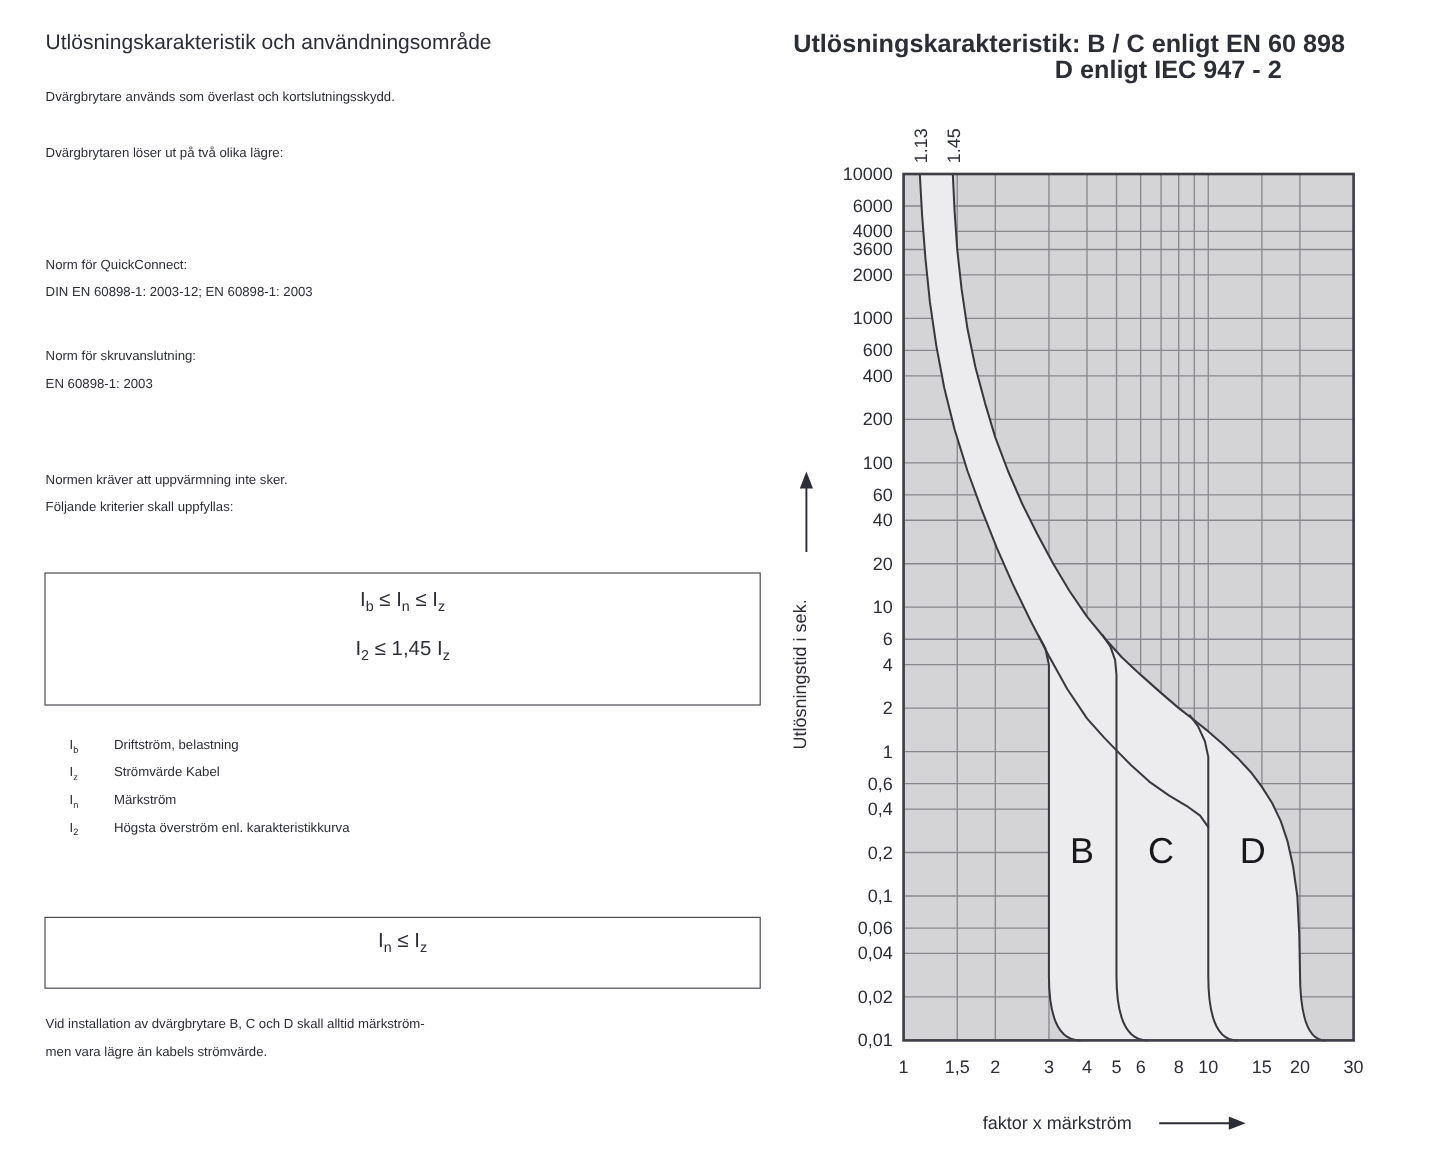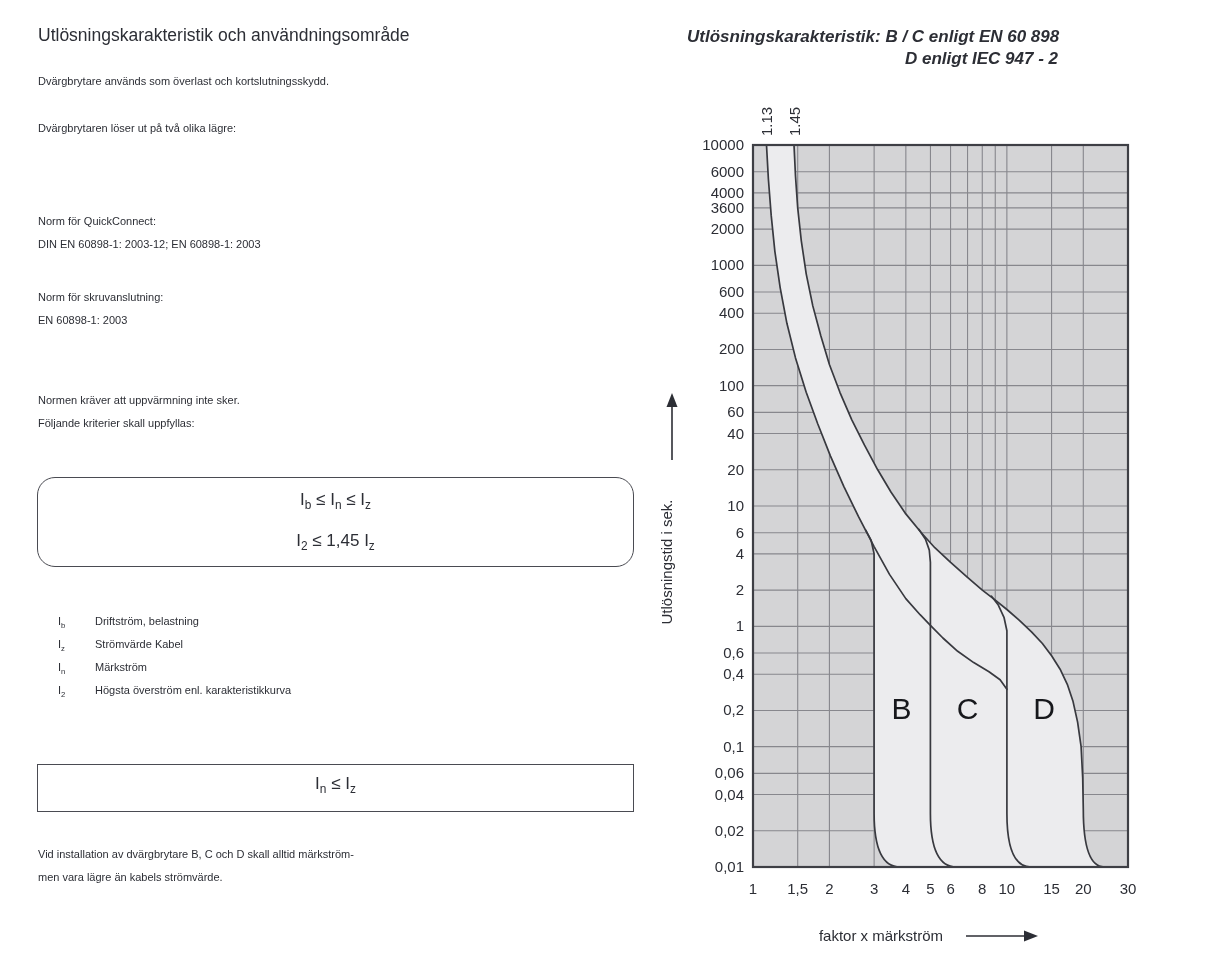--- a/index.html
+++ b/index.html
@@ -5,21 +5,21 @@
   html,body{margin:0;padding:0;background:#ffffff;}
   .page{position:relative;width:1212px;height:973px;background:#ffffff;overflow:hidden;
         font-family:"Liberation Sans", sans-serif;color:#2c2e35;}
   .blk{position:absolute;left:38px;font-size:11px;line-height:23px;}
   .heading{font-weight:normal;font-size:17.5px;}
   .fbox{position:absolute;left:37px;width:597px;border:1.5px solid #4a4b52;box-sizing:border-box;}
   .fline{position:absolute;left:0;width:100%;text-align:center;font-size:17px;}
   sub{font-size:70%;line-height:0;}
   .legend-row{display:flex;}
   .legend-sym{width:37px;flex:0 0 37px;}
-  .chart-title{position:absolute;left:687px;top:26px;font-weight:bold;font-size:17px;line-height:22px;font-style:italic;}
+  .chart-title{position:absolute;left:661px;top:26px;font-weight:bold;font-size:21px;line-height:22px;}
   .chart-title .t2{padding-left:218px;}
   .chart-wrap{position:absolute;left:648px;top:85px;width:564px;height:888px;}
   svg text{font-family:"Liberation Sans", sans-serif;}
 </style>
 </head>
 <body>
 
 <div class="page">
 
   <div class="blk heading" style="top:24px;">Utlösningskarakteristik och användningsområde</div>
@@ -38,21 +38,21 @@
   <div class="blk" style="top:286px;">
     <div>Norm för skruvanslutning:</div>
     <div>EN 60898-1: 2003</div>
   </div>
 
   <div class="blk" style="top:349px;margin-top:40px;">
     <div>Normen kräver att uppvärmning inte sker.</div>
     <div>Följande kriterier skall uppfyllas:</div>
   </div>
 
-  <div class="fbox" style="top:477px;height:90px;border-radius:18px;">
+  <div class="fbox" style="top:477px;height:111px;">
     <div class="fline" style="top:12px;">I<sub>b</sub> ≤ I<sub>n</sub> ≤ I<sub>z</sub></div>
     <div class="fline" style="top:53px;">I<sub>2</sub> ≤ 1,45 I<sub>z</sub></div>
   </div>
 
   <div class="blk" style="top:610px;margin-left:20px;" id="legend-list">
       <div class="legend-row">
         <div class="legend-sym">I<sub>b</sub></div>
         <div>Driftström, belastning</div>
       </div>
       <div class="legend-row">
@@ -62,21 +62,21 @@
       <div class="legend-row">
         <div class="legend-sym">I<sub>n</sub></div>
         <div>Märkström</div>
       </div>
       <div class="legend-row">
         <div class="legend-sym">I<sub>2</sub></div>
         <div>Högsta överström enl. karakteristikkurva</div>
       </div>
     </div>
 
-  <div class="fbox" style="top:764px;height:48px;">
+  <div class="fbox" style="top:764px;height:60px;">
     <div class="fline" style="top:9px;">I<sub>n</sub> ≤ I<sub>z</sub></div>
   </div>
 
   <div class="blk" style="top:843px;" id="footer-para">
       <div>Vid installation av dvärgbrytare B, C och D skall alltid märkström-</div>
       <div>men vara lägre än kabels strömvärde.</div>
     </div>
 
   <div class="chart-title">
     <div class="t1">Utlösningskarakteristik: B / C  enligt EN 60 898</div>

